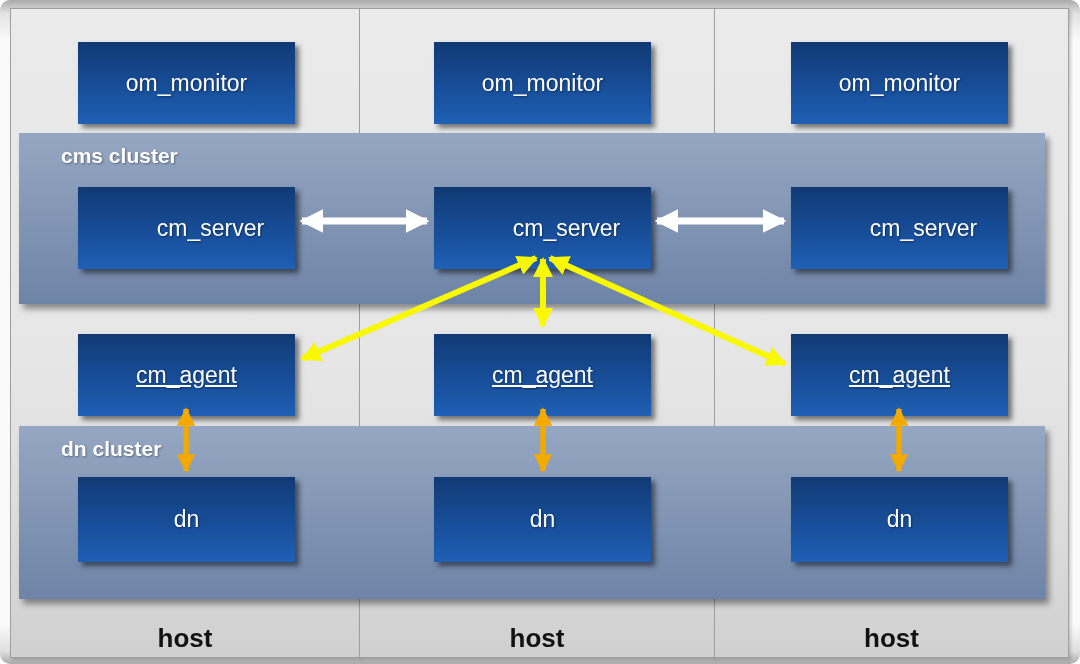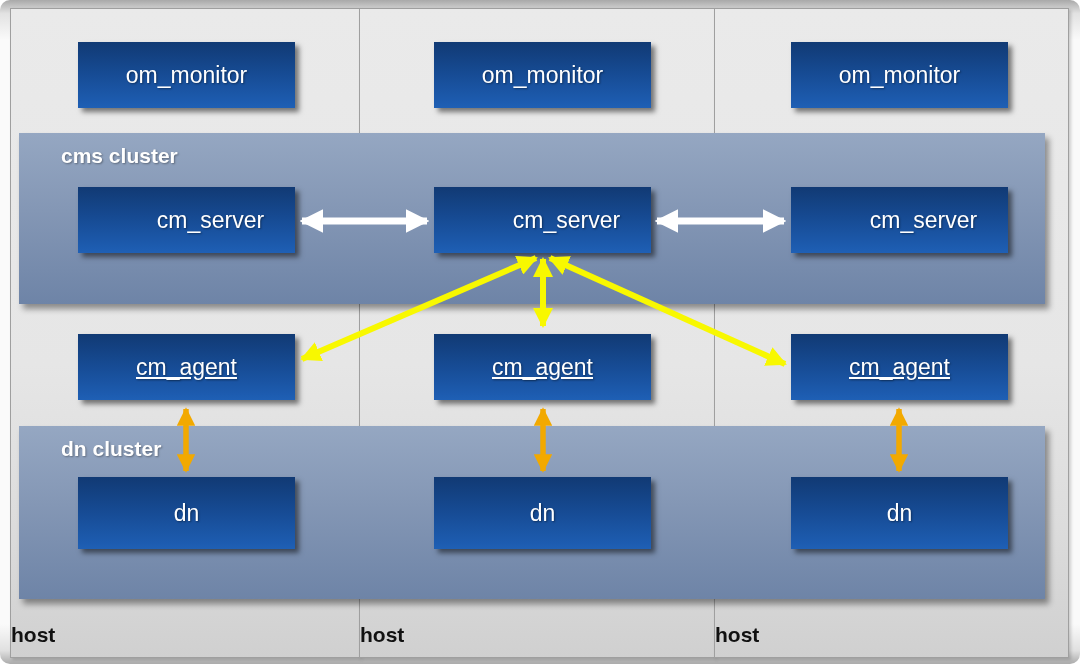--- a/index.html
+++ b/index.html
@@ -14,43 +14,43 @@
     position:absolute;top:8px;height:650px;
     background:linear-gradient(180deg,#eaeaea 0%,#e6e6e6 55%,#dcdcdc 80%,#d0d0d0 100%);
     border:1px solid #9f9f9f;
     box-shadow:2px 2px 3px rgba(0,0,0,0.18);
   }
   .col1{left:10px;width:350px;}
   .col2{left:359px;width:356px;}
   .col3{left:714px;width:355px;}
   .host-label{
     position:absolute;left:0;right:0;top:614px;
-    font-size:21px;font-weight:bold;color:#111111;
+    text-align:center;font-size:26px;font-weight:bold;color:#111111;
   }
   .band{
     position:absolute;left:19px;width:1026px;
     background:linear-gradient(180deg,#95a7c2 0%,#8497b5 45%,#6e84a7 100%);
     box-shadow:4px 5px 6px rgba(0,0,0,0.40);
   }
   .band-cms{top:133px;height:171px;}
   .band-dn{top:426px;height:173px;}
   .band-label{
     position:absolute;left:42px;top:11px;
     color:#ffffff;font-size:21px;font-weight:bold;
     text-shadow:1px 1px 2px rgba(0,0,0,0.35);
   }
   .node{
-    position:absolute;width:217px;height:66px;
+    position:absolute;width:217px;height:82px;
     display:flex;align-items:center;justify-content:center;
     background:linear-gradient(180deg,#113a74 0%,#164a92 45%,#1d5cb0 92%,#1f60b5 100%);
     box-shadow:4px 4px 5px rgba(0,0,0,0.50);
     color:#ffffff;font-size:23px;
     text-shadow:1px 1px 2px rgba(0,0,0,0.40);
   }
-  .r-om{top:42px;} .r-cs{top:187px;padding-left:48px;} .r-ca{top:334px;text-decoration:underline;} .r-dn{top:477px;height:72px;}
+  .r-om{top:42px;} .r-cs{top:187px;padding-left:48px;} .r-ca{top:334px;text-decoration:underline;} .r-dn{top:477px;height:85px;}
   .c1{left:78px;} .c2{left:434px;} .c3{left:791px;}
   .arrows{position:absolute;left:0;top:0;pointer-events:none;}
 </style>
 </head>
 <body>
 
 <div class="stage">
 
   <div class="col col1">
     <div class="host-label">host</div>

